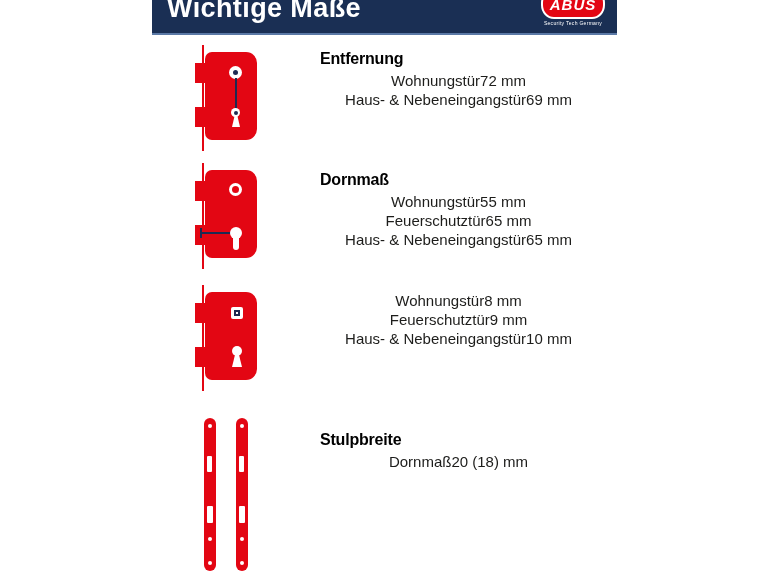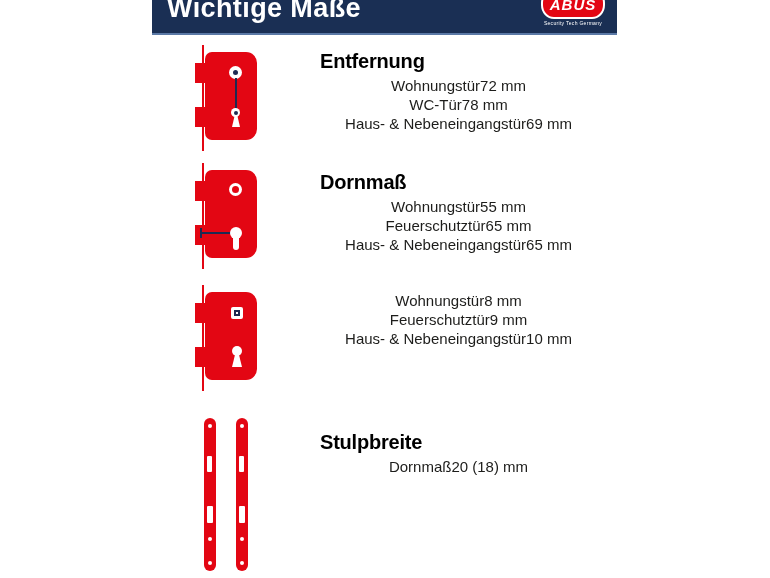--- a/index.html
+++ b/index.html
@@ -24,21 +24,21 @@
   .logo { position: absolute; right: 12px; top: -11px; width: 64px; text-align: center; }
   .logo-oval {
     width: 64px; height: 30px; background: #e30613; border: 2px solid #ffffff;
     border-radius: 13px / 14px; display: flex; align-items: center; justify-content: center;
   }
   .logo-text { color: #fff; font-weight: bold; font-style: italic; font-size: 15px; letter-spacing: 1px; }
   .logo-tagline { margin-top: 1px; color: #ffffff; font-size: 5px; letter-spacing: 0.3px; white-space: nowrap; }
 
   
   .text-block { position: absolute; left: 320px; width: 277px; }
-  .sec-title { font-size: 20px; font-weight: bold; color: #000; letter-spacing: -0.2px; margin-bottom: 3px; }
+  .sec-title { font-size: 16px; font-weight: bold; color: #000; letter-spacing: -0.2px; margin-bottom: 3px; }
   .row { display: flex; justify-content: center; font-size: 15px; color: #1d1d1b; line-height: 19px; }
   .row .val { white-space: nowrap; }
 
   
   .lock { position: absolute; left: 195px; width: 65px; height: 106px; }
   .plate-line { position: absolute; left: 7px; top: 0; width: 2px; height: 106px; background: #e30613; }
   .lock-body { position: absolute; left: 10px; top: 7px; width: 52px; height: 88px; background: #e30613; border-radius: 7px 11px 11px 7px; }
   .notch { position: absolute; left: 0; width: 12px; height: 20px; background: #e30613; }
   .notch.a { top: 18px; } .notch.b { top: 62px; }
   .ring { position: absolute; width: 13px; height: 13px; border-radius: 50%; background: #ffffff; }
@@ -90,24 +90,20 @@
     <div class="kh-circle" style="left:36px; top:63px; width:9px; height:9px">
       <div class="dot-navy2"></div>
     </div>
     <div class="kh-stem trap" style="left:37px; top:71px; width:8px; height:11px"></div>
   </div>
   <div class="text-block" style="top:50px">
     <div class="sec-title">Entfernung</div>
     <div class="row">
       <span class="lbl">Wohnungstür</span>
       <span class="val">72 mm</span>
-    </div>
-    <div class="row">
-      <span class="lbl">WC-Tür</span>
-      <span class="val">78 mm</span>
     </div>
     <div class="row">
       <span class="lbl">Haus- &amp; Nebeneingangstür</span>
       <span class="val">69 mm</span>
     </div>
   </div>
 
   <div class="lock" style="top:163px">
     <div class="plate-line"></div>
     <div class="notch a"></div>

